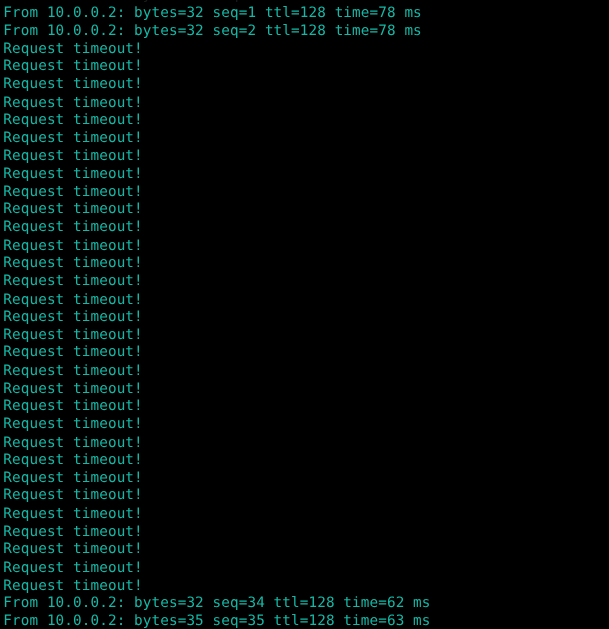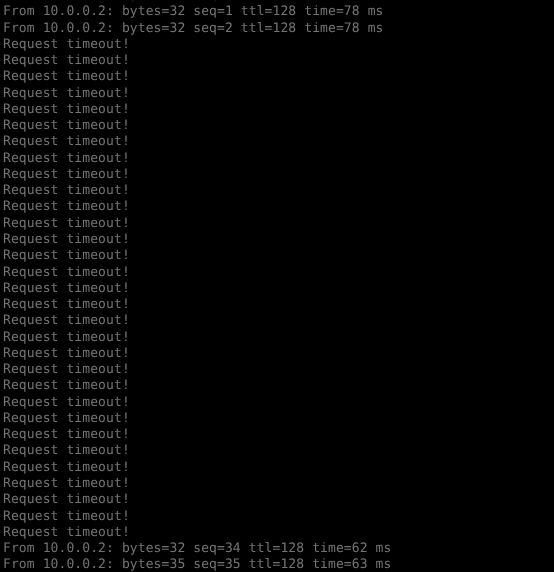--- a/index.html
+++ b/index.html
@@ -27,21 +27,21 @@
     line-height: 16.28px;
     letter-spacing: 0.1px;
     color: #d8d8d8;
     white-space: pre;
     text-rendering: geometricPrecision;
   }
   .term-line {
     display: block;
     height: 16.28px;
     white-space: pre;
-    color: #737373;
+    color: #14b8a6;
   }
   .line-clipped {
     color: #1a1a1a;
   }
 </style>
 </head>
 <body>
 
 <div id="terminal">
   <div id="terminal-output"><span class="term-line line-clipped">From 10.0.0.2: bytes=32 seq=0 ttl=128 time=77 ms</span><span class="term-line">From 10.0.0.2: bytes=32 seq=1 ttl=128 time=78 ms</span><span class="term-line">From 10.0.0.2: bytes=32 seq=2 ttl=128 time=78 ms</span><span class="term-line">Request timeout!</span><span class="term-line">Request timeout!</span><span class="term-line">Request timeout!</span><span class="term-line">Request timeout!</span><span class="term-line">Request timeout!</span><span class="term-line">Request timeout!</span><span class="term-line">Request timeout!</span><span class="term-line">Request timeout!</span><span class="term-line">Request timeout!</span><span class="term-line">Request timeout!</span><span class="term-line">Request timeout!</span><span class="term-line">Request timeout!</span><span class="term-line">Request timeout!</span><span class="term-line">Request timeout!</span><span class="term-line">Request timeout!</span><span class="term-line">Request timeout!</span><span class="term-line">Request timeout!</span><span class="term-line">Request timeout!</span><span class="term-line">Request timeout!</span><span class="term-line">Request timeout!</span><span class="term-line">Request timeout!</span><span class="term-line">Request timeout!</span><span class="term-line">Request timeout!</span><span class="term-line">Request timeout!</span><span class="term-line">Request timeout!</span><span class="term-line">Request timeout!</span><span class="term-line">Request timeout!</span><span class="term-line">Request timeout!</span><span class="term-line">Request timeout!</span><span class="term-line">Request timeout!</span><span class="term-line">Request timeout!</span><span class="term-line">From 10.0.0.2: bytes=32 seq=34 ttl=128 time=62 ms</span><span class="term-line">From 10.0.0.2: bytes=35 seq=35 ttl=128 time=63 ms</span></div>

